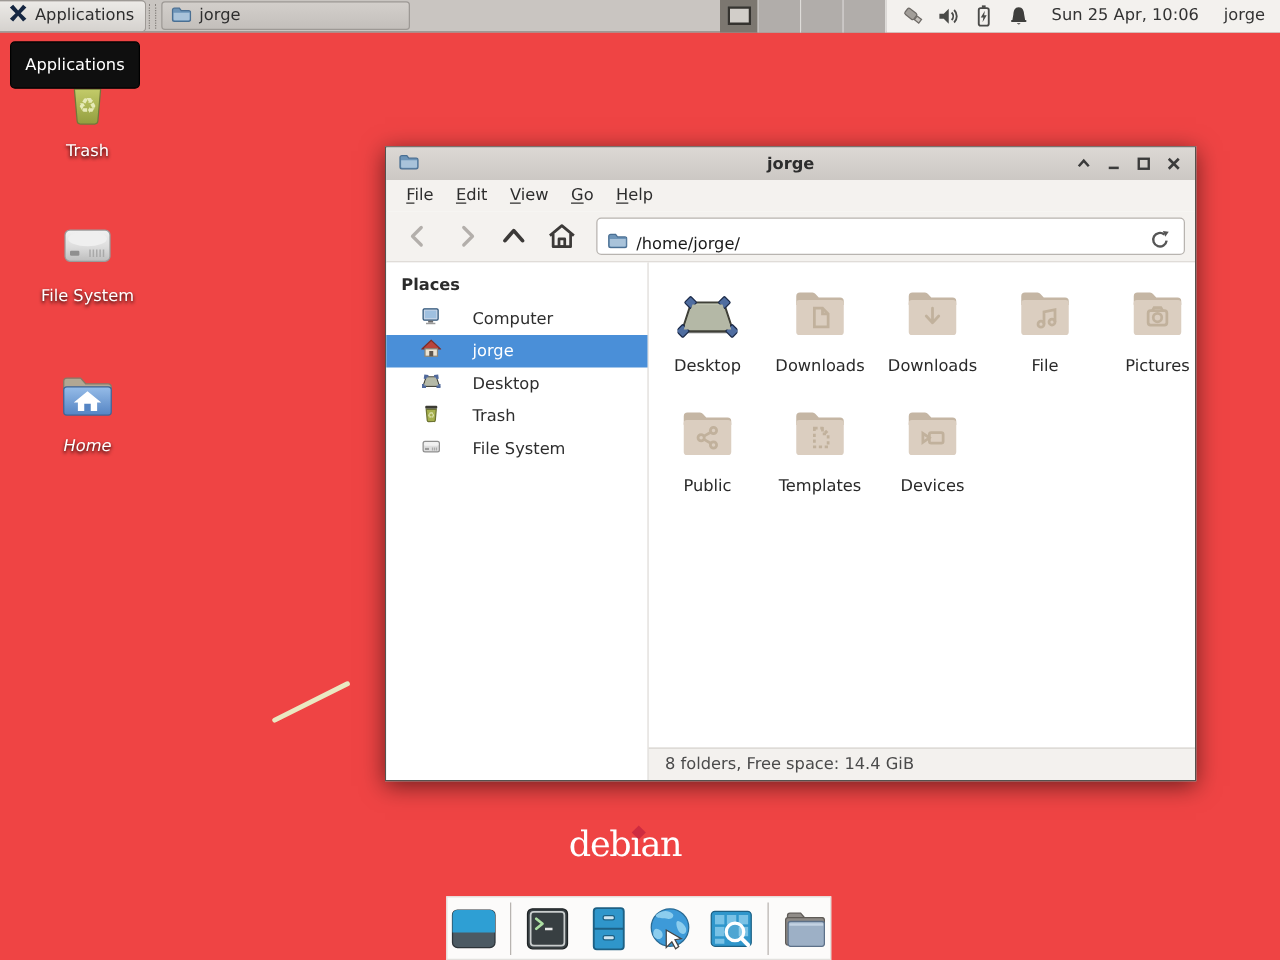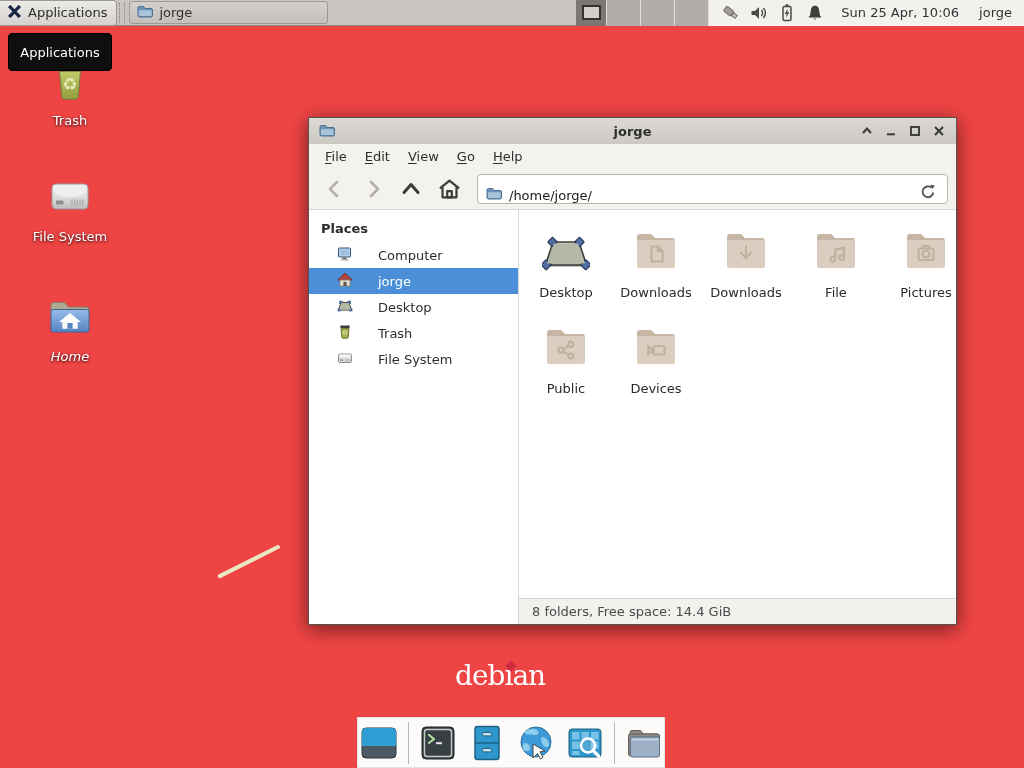--- a/index.html
+++ b/index.html
@@ -391,20 +391,32 @@
                     <path d="M21.2 25.9l5.4-3.1M21.2 28.5l5.4 3.1"></path>
                   </g>
                 </svg></span>
               <span class="lbl">Public</span>
             </div>
             <div class="file-cell">
               <span class="icn"><svg width="48" height="48" viewBox="0 0 48 48">
                   <path d="M5 16v-6a3 3 0 0 1 3-3h10a3 3 0 0 1 2.4 1.2L23 11h17a3 3 0 0 1 3 3v3H5Z" fill="#c5b6a4"></path>
                   <rect x="5" y="13" width="38" height="28" rx="2.5" fill="#dbcec0"></rect>
                   <g fill="none" stroke="#c1b19c" stroke-width="2.2">
+                    <g stroke-dasharray="2.6 2.1">
+                      <path d="M19.5 19.5h6.5l4.5 4.5v10.5h-11zM26 19.5v4.5h4.5"></path>
+                    </g>
+                  </g>
+                </svg></span>
+              <span class="lbl">Templates</span>
+            </div>
+            <div class="file-cell">
+              <span class="icn"><svg width="48" height="48" viewBox="0 0 48 48">
+                  <path d="M5 16v-6a3 3 0 0 1 3-3h10a3 3 0 0 1 2.4 1.2L23 11h17a3 3 0 0 1 3 3v3H5Z" fill="#c5b6a4"></path>
+                  <rect x="5" y="13" width="38" height="28" rx="2.5" fill="#dbcec0"></rect>
+                  <g fill="none" stroke="#c1b19c" stroke-width="2.2">
                     <rect x="21.5" y="23" width="11" height="8.5" rx="1.5"></rect>
                     <polygon points="21.5,27.2 16.3,23.6 16.3,30.9"></polygon>
                   </g>
                 </svg></span>
               <span class="lbl">Devices</span>
             </div>
           </div>
         <div id="statusbar">
           <span>8 folders, Free space: 14.4 GiB</span>
         </div>

